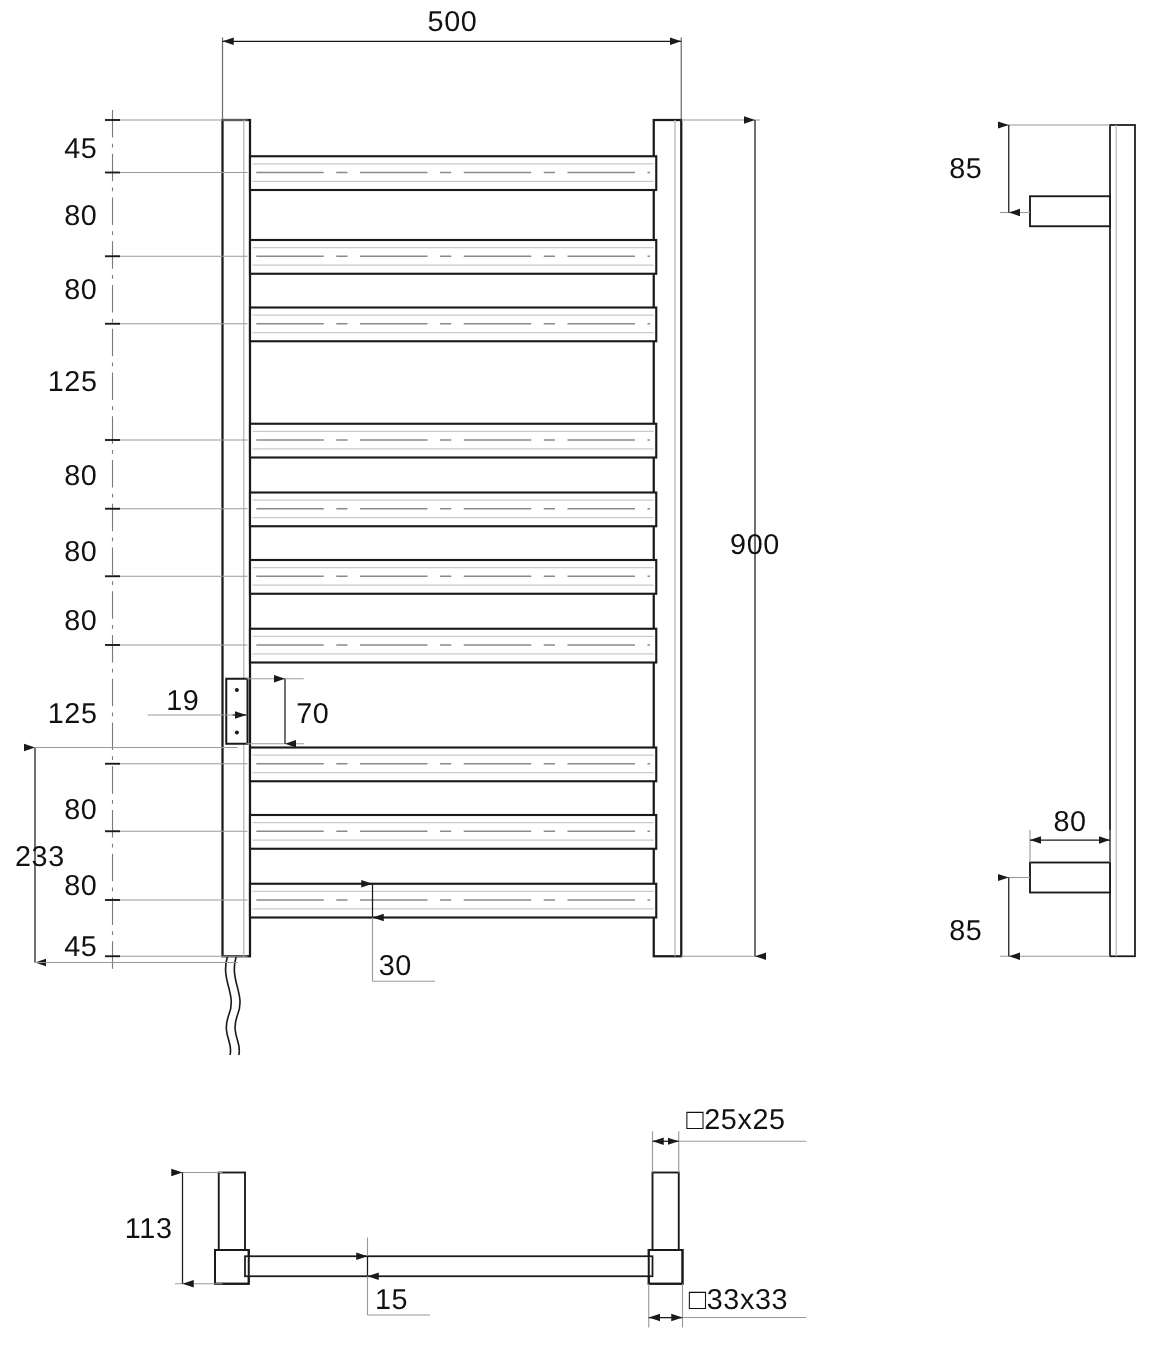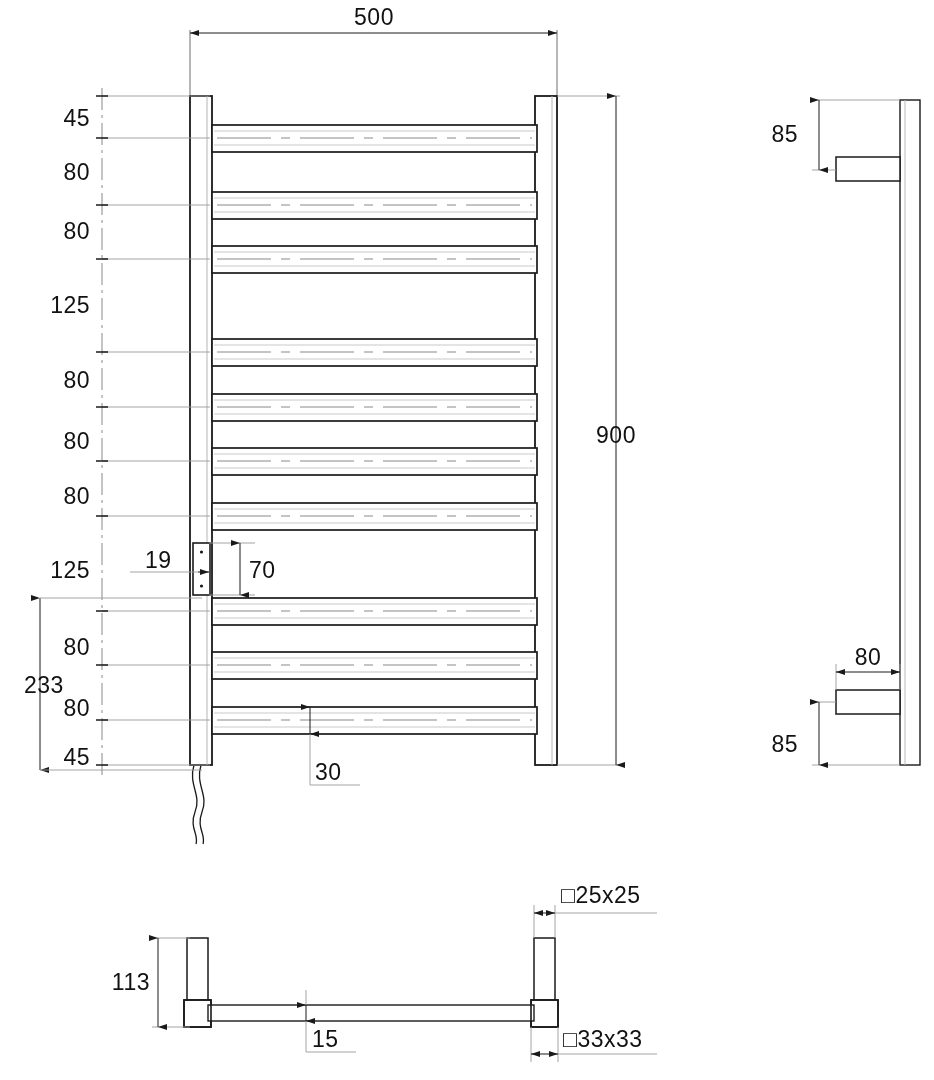--- a/index.html
+++ b/index.html
@@ -3,21 +3,21 @@
 <meta charset="utf-8">
 <style>
   html,body{margin:0;padding:0;background:#ffffff;}
   body{
     width:934px;height:1080px;
     font-family:"Liberation Sans", sans-serif;
     color:#1a1a1a;
     overflow:hidden;
     position:relative;
   }
-  #stage{position:absolute;left:12px;top:0;width:850px;height:1080px;}
+  #stage{position:absolute;left:0;top:0;width:850px;height:1080px;}
   #stage svg{display:block;}
   .dimtext{
     font-family:"Liberation Sans", sans-serif;
     font-size:23px;
     fill:#111111;
     letter-spacing:0.5px;
   }
 </style>
 </head>
 <body>

